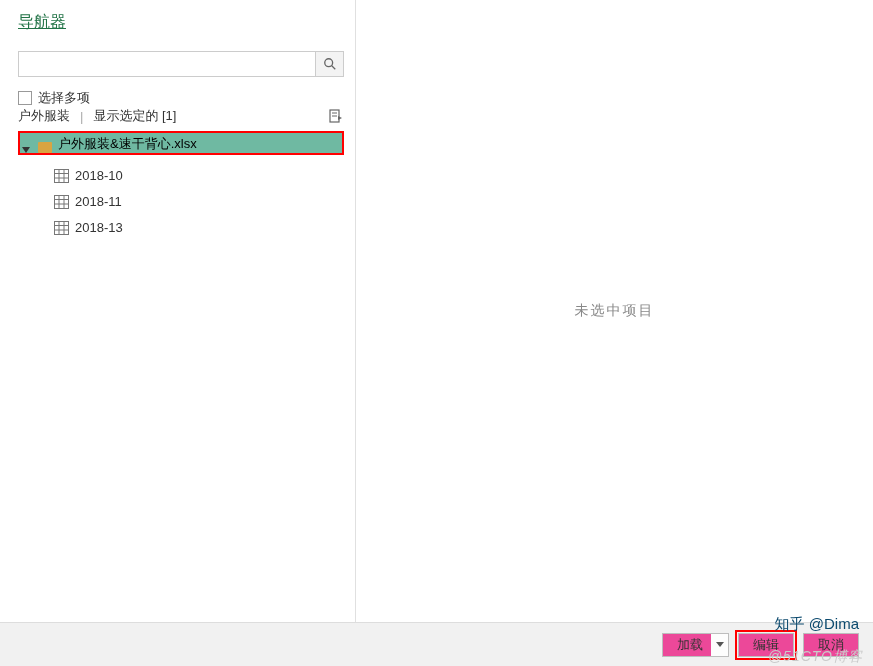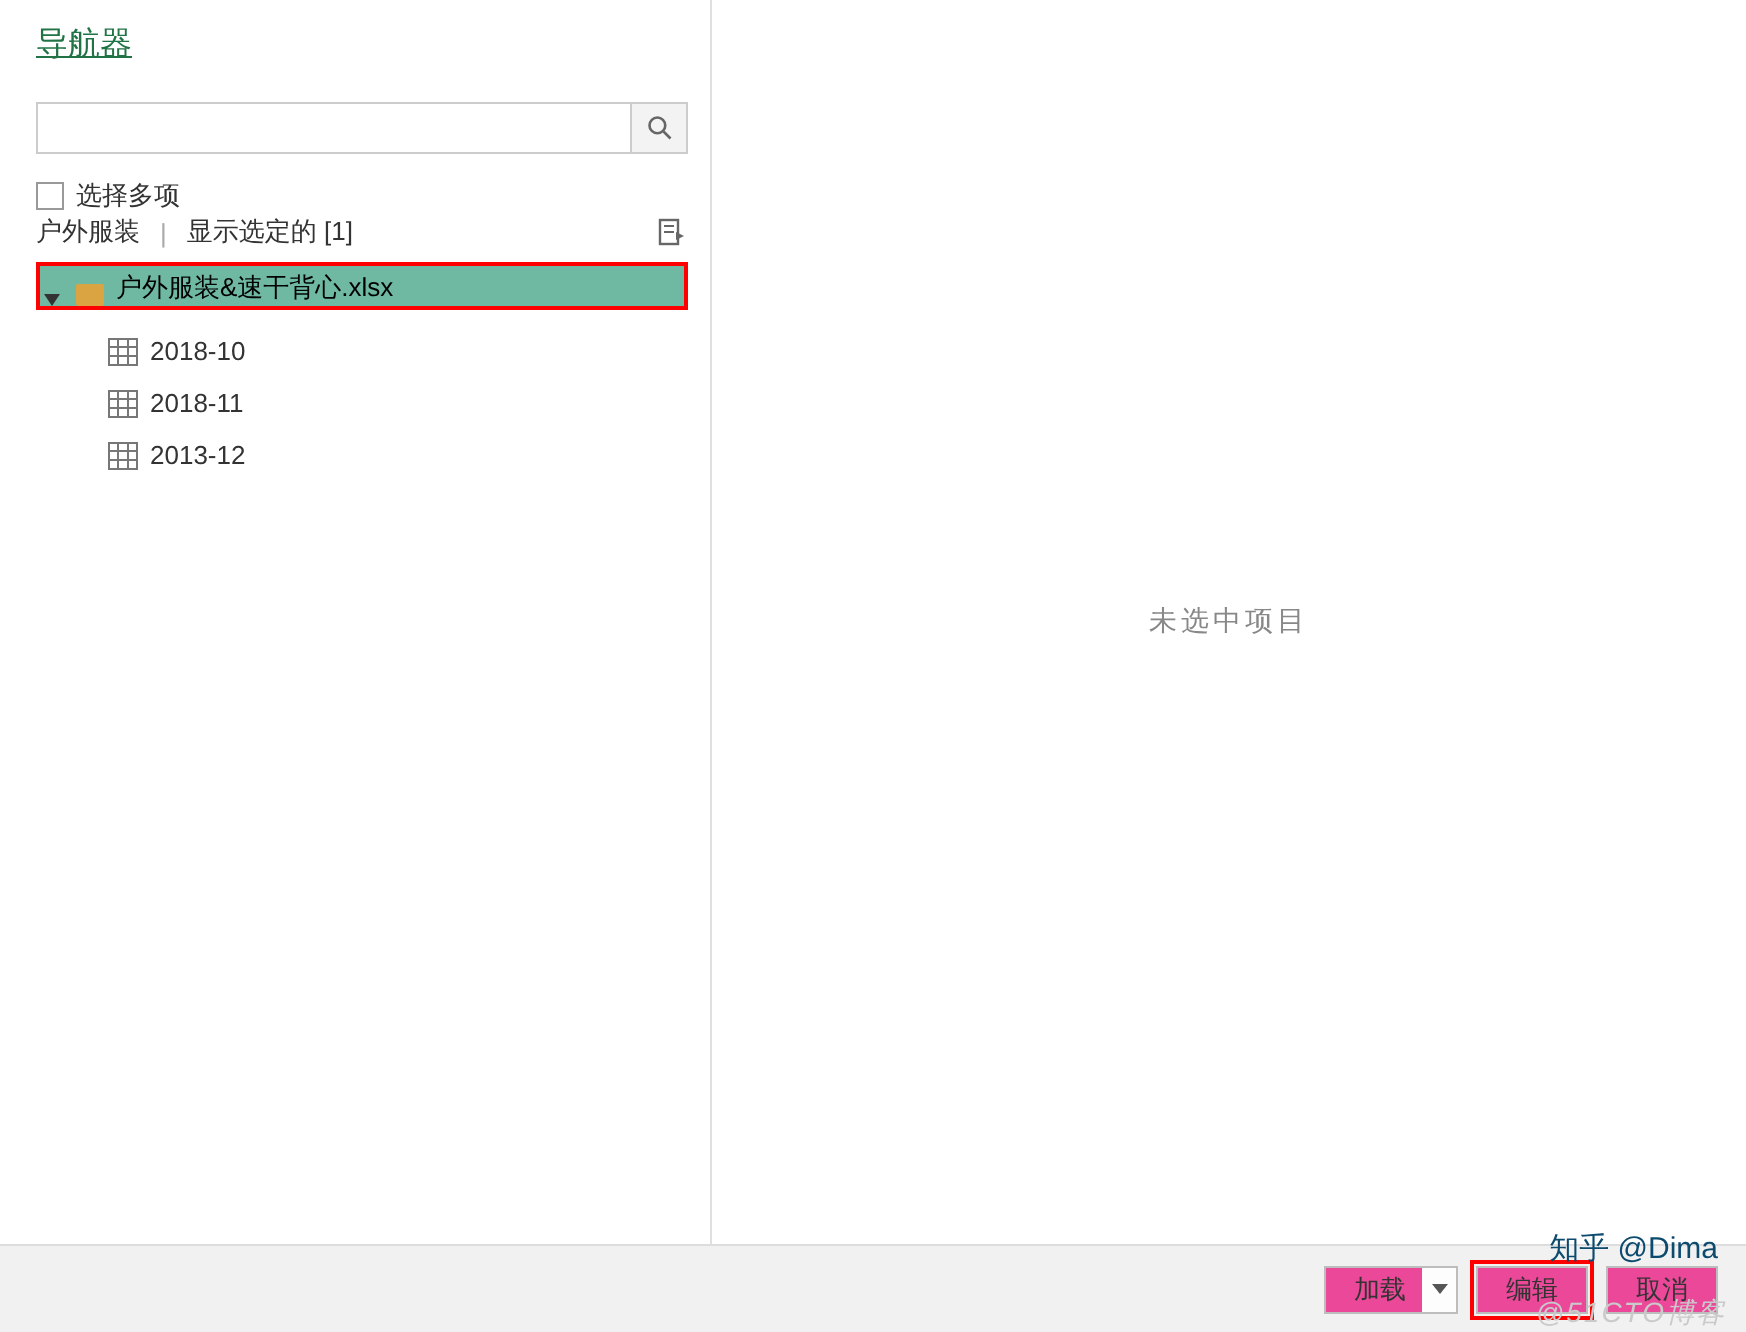--- a/index.html
+++ b/index.html
@@ -263,21 +263,21 @@
       <div class="tree-row child">
         <span class="sheet-icon">
           <svg width="15" height="14" viewBox="0 0 15 14">
               <rect x="0.5" y="0.5" width="14" height="13" fill="none" stroke="#777"></rect>
               <line x1="0.5" y1="4.5" x2="14.5" y2="4.5" stroke="#777"></line>
               <line x1="0.5" y1="9" x2="14.5" y2="9" stroke="#777"></line>
               <line x1="5" y1="0.5" x2="5" y2="13.5" stroke="#777"></line>
               <line x1="10" y1="0.5" x2="10" y2="13.5" stroke="#777"></line>
             </svg>
         </span>
-        <span>2013-12</span>
+        <span>2018-13</span>
       </div>
     </div>
   </div>
 
   <div class="right-panel">
     <div class="no-selection">未选中项目</div>
   </div>
 </div>
 
 <div class="footer">

